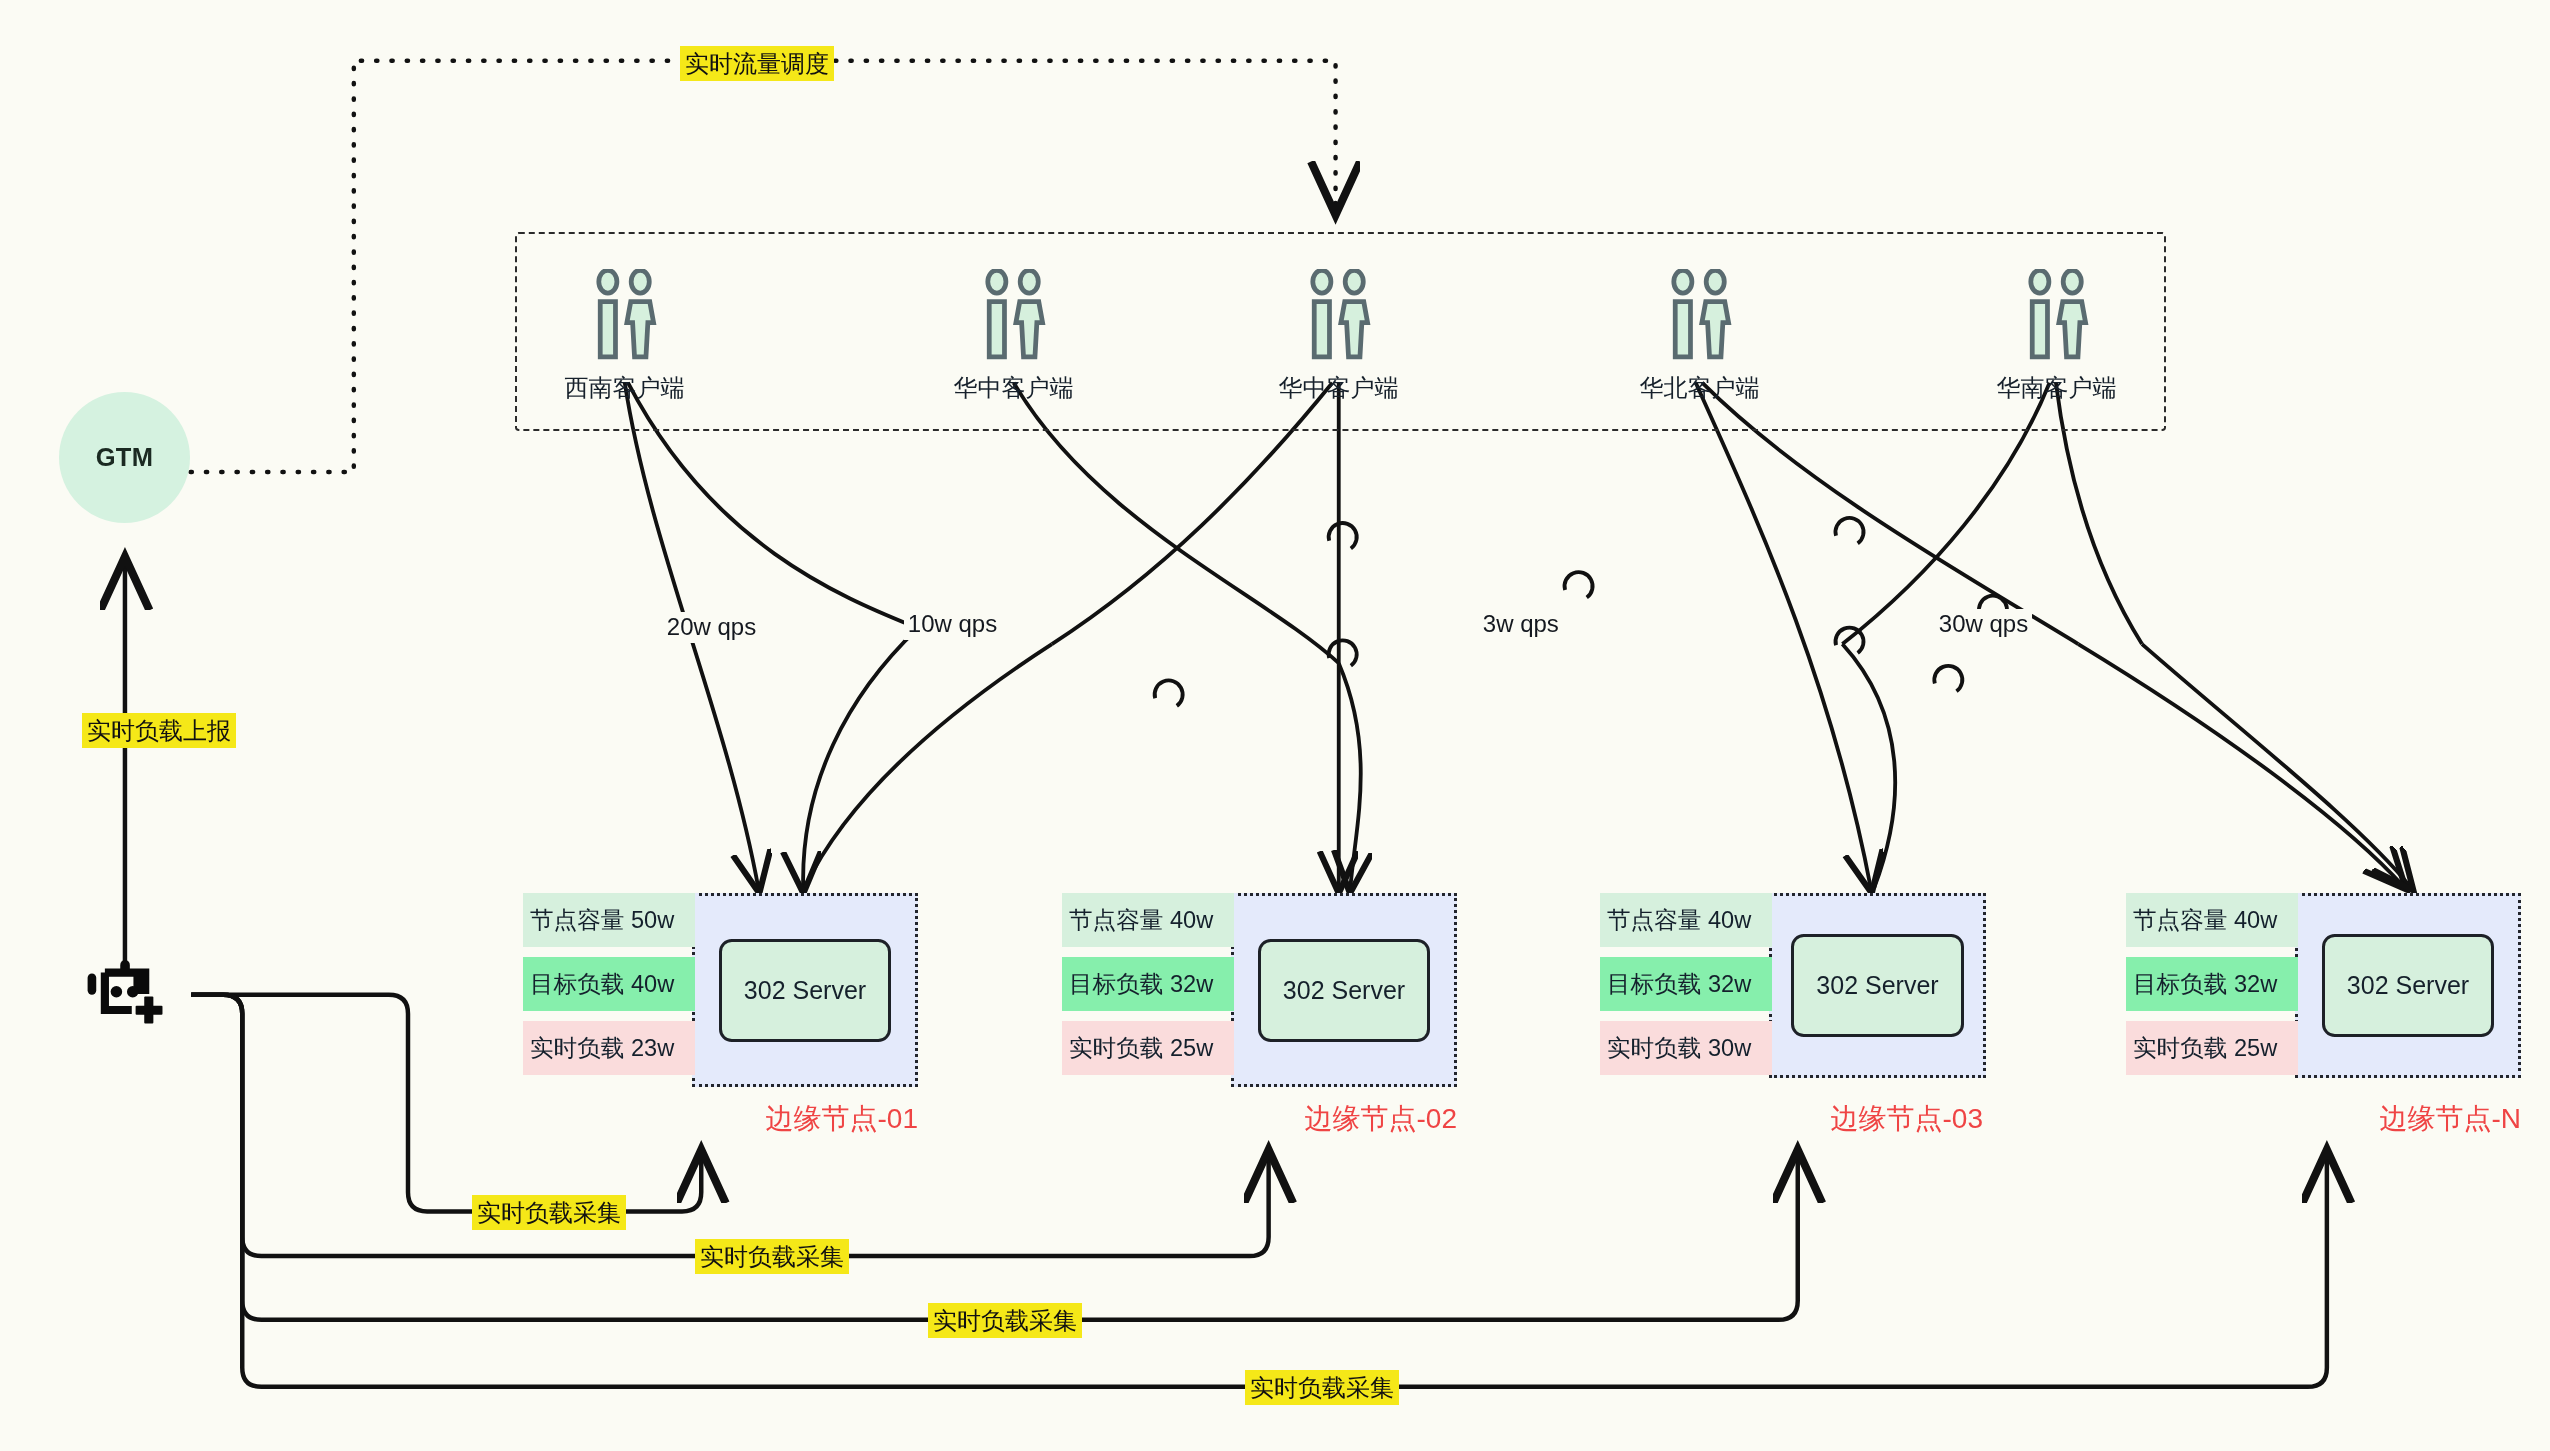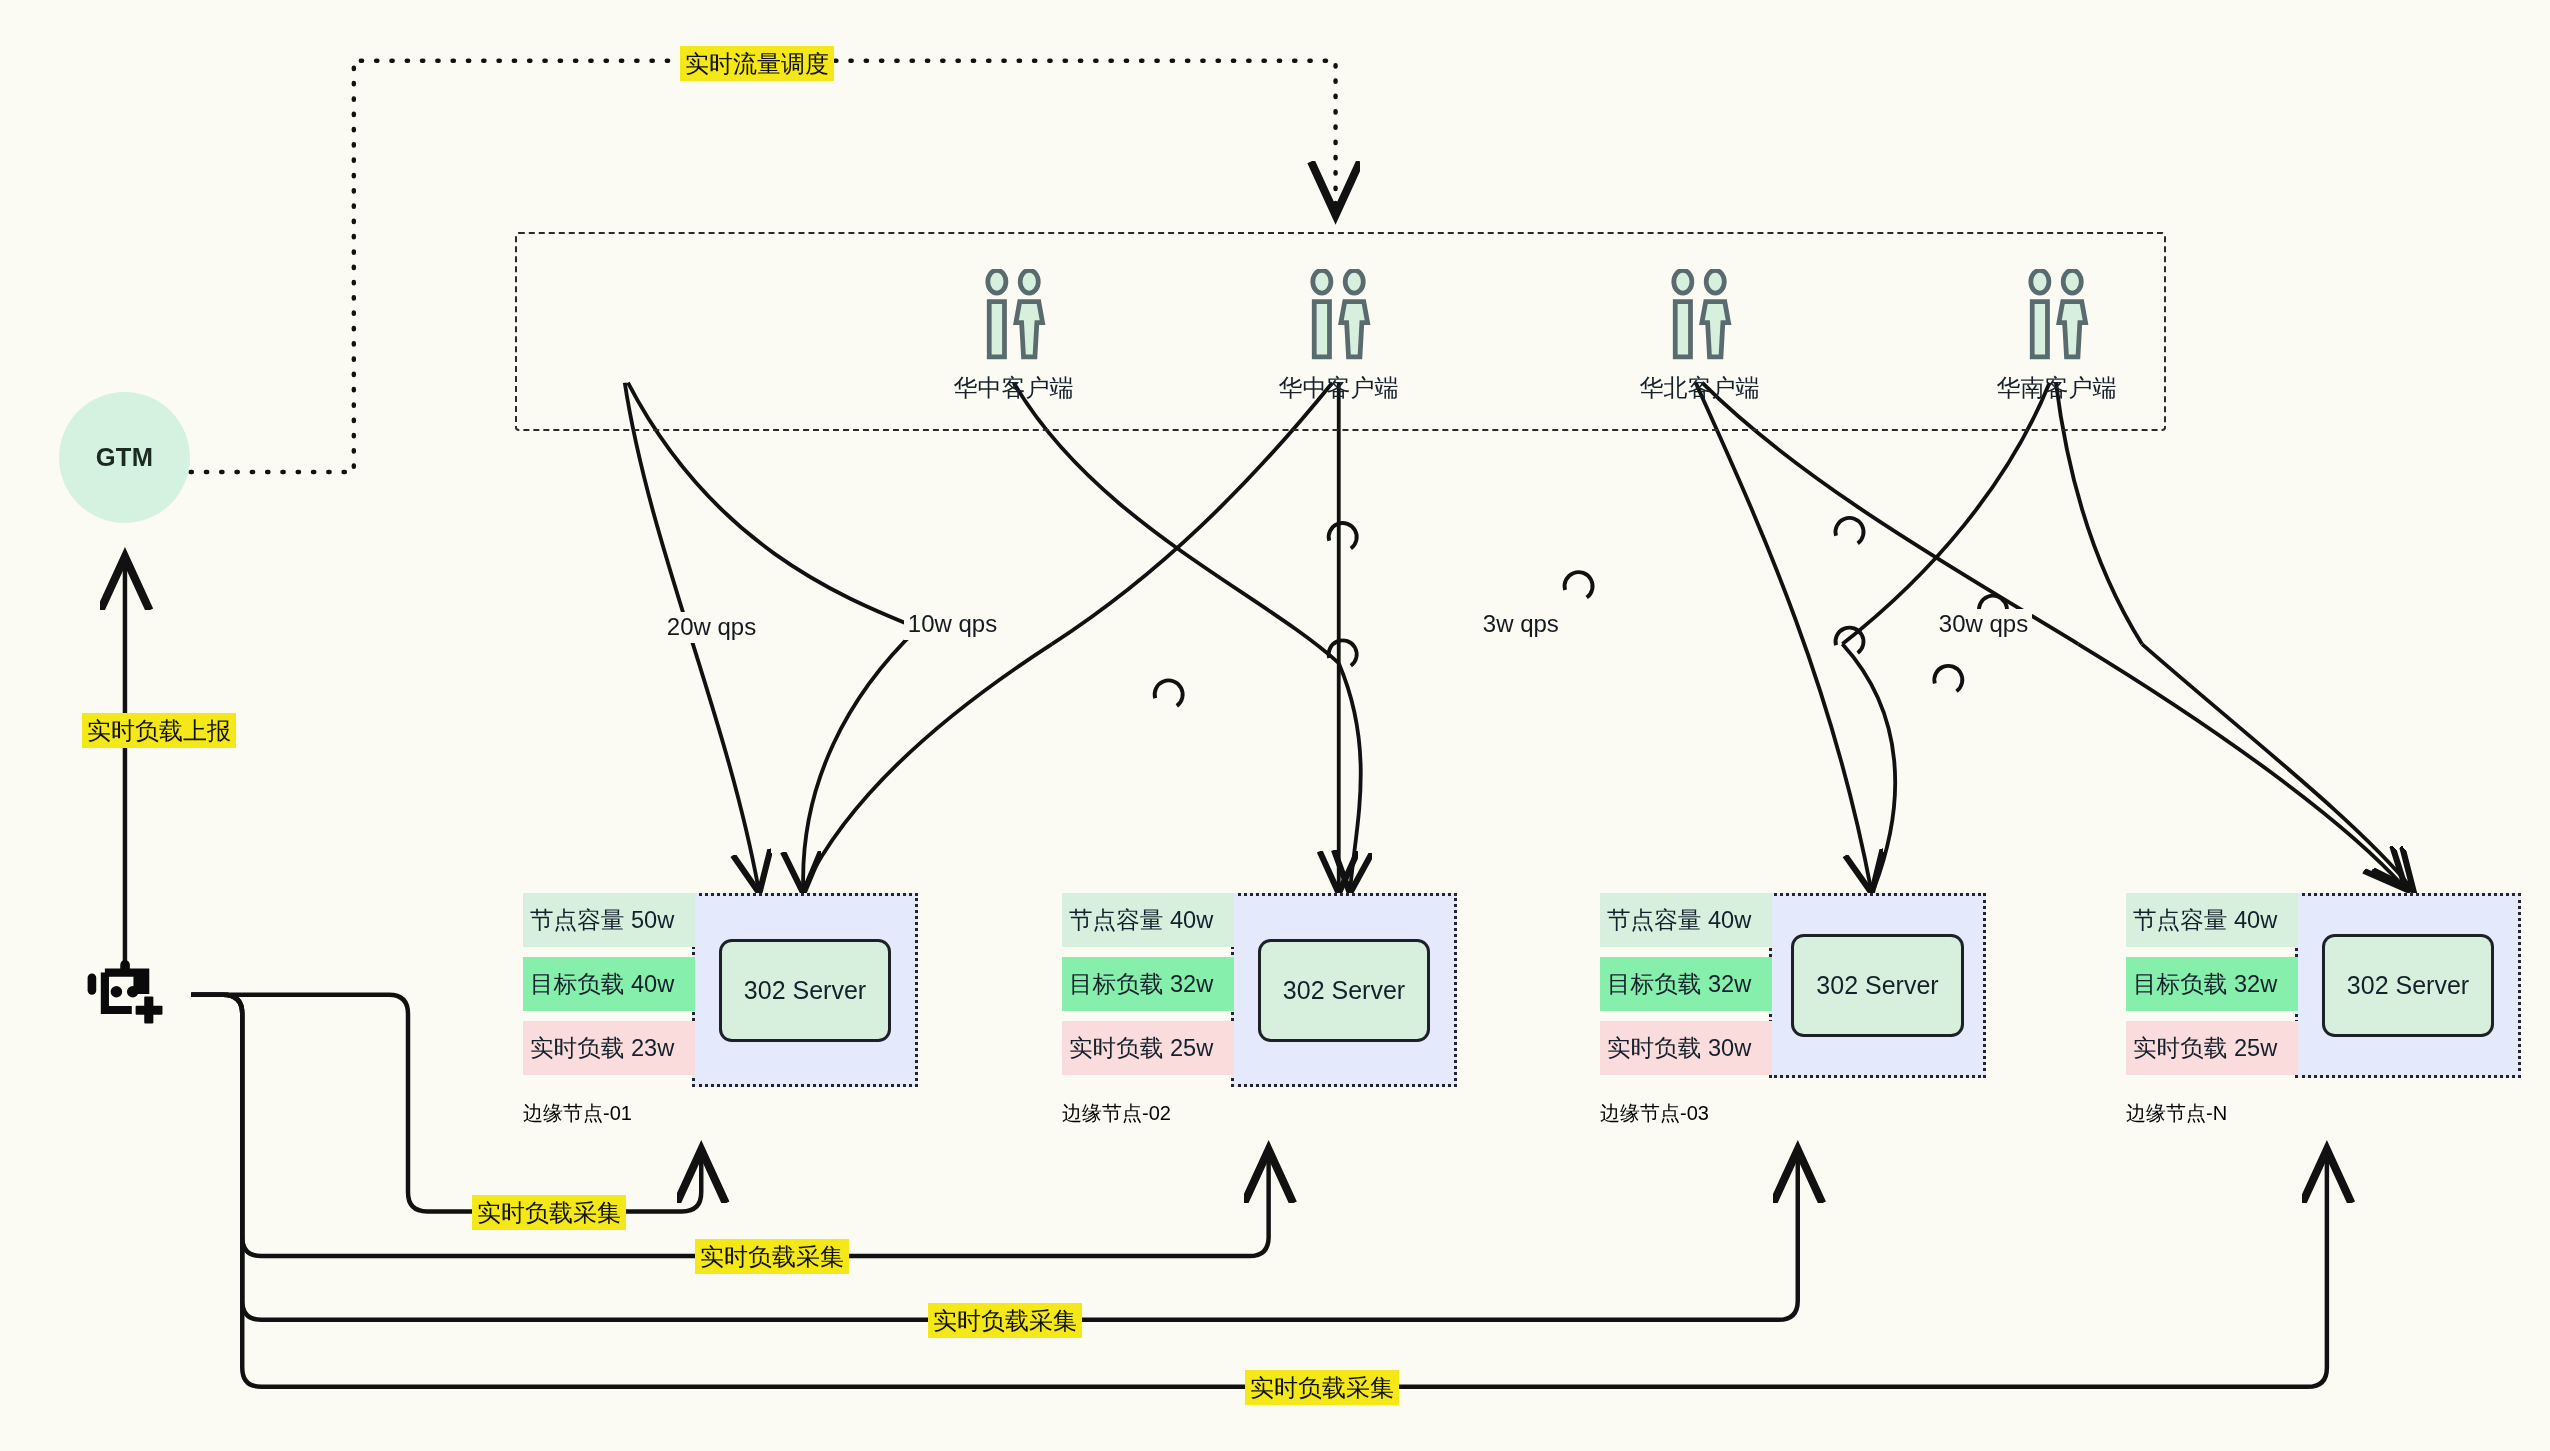--- a/index.html
+++ b/index.html
@@ -41,21 +41,21 @@
   .metric-gap{height:10.2px;}
   .edge-box{
     position:absolute;border:3.2px dotted #22252c;background:#e4eafb;
     box-sizing:border-box;display:flex;align-items:center;justify-content:center;
   }
   .server-chip{
     border:3.2px solid #1d2127;border-radius:12.8px;background:#d6f0dd;
     color:#15202b;font-size:25px;padding:34px 22px;white-space:nowrap;
   }
   .edge-caption{
-    position:absolute;width:100%;text-align:left;font-size:20px;color:#000000;white-space:nowrap;
+    position:absolute;width:100%;text-align:right;font-size:28px;color:#ef4444;white-space:nowrap;
   }
 
   
   .hl{
     position:absolute;background:#f5e818;color:#111;font-size:24px;
     padding:2.6px 5.1px;white-space:nowrap;line-height:1.25;
   }
   
   .elabel{
     position:absolute;font-size:24px;color:#14181f;white-space:nowrap;
@@ -152,20 +152,31 @@
       <path d="M28,13 V52 H56" fill="none" stroke="#0a0a0a" stroke-width="8.5" stroke-linejoin="miter"></path>
       <circle cx="40" cy="33" r="6" fill="#0a0a0a"></circle>
       <circle cx="57" cy="33" r="6" fill="#0a0a0a"></circle>
       <rect x="69" y="38" width="9.5" height="28" rx="1" fill="#0a0a0a"></rect>
       <rect x="60" y="47.5" width="28" height="9.5" rx="1" fill="#0a0a0a"></rect>
     </svg>
   </div>
 
   <div class="client-group" style="left:515px;top:232px;width:1651px;height:199px;"></div>
 
+  <div class="client" style="left:529px;top:255px;">
+    <div class="glyph">
+      <svg width="80" height="94" viewBox="0 0 84 98">
+        <ellipse cx="24" cy="13" rx="9.5" ry="12" fill="#d6f0dd" stroke="#5a6b70" stroke-width="5"></ellipse>
+        <ellipse cx="58" cy="13" rx="9.5" ry="12" fill="#d6f0dd" stroke="#5a6b70" stroke-width="5"></ellipse>
+        <path d="M16,34 h16 v58 h-16 z" fill="#d6f0dd" stroke="#5a6b70" stroke-width="5"></path>
+        <path d="M48,34 h20 l4,22 h-6 l-2,36 h-12 l-2,-36 h-6 z" fill="#d6f0dd" stroke="#5a6b70" stroke-width="5"></path>
+      </svg>
+    </div>
+    <div class="cap">西南客户端</div>
+  </div>
 
   <div class="client" style="left:918px;top:255px;">
     <div class="glyph">
       <svg width="80" height="94" viewBox="0 0 84 98">
         <ellipse cx="24" cy="13" rx="9.5" ry="12" fill="#d6f0dd" stroke="#5a6b70" stroke-width="5"></ellipse>
         <ellipse cx="58" cy="13" rx="9.5" ry="12" fill="#d6f0dd" stroke="#5a6b70" stroke-width="5"></ellipse>
         <path d="M16,34 h16 v58 h-16 z" fill="#d6f0dd" stroke="#5a6b70" stroke-width="5"></path>
         <path d="M48,34 h20 l4,22 h-6 l-2,36 h-12 l-2,-36 h-6 z" fill="#d6f0dd" stroke="#5a6b70" stroke-width="5"></path>
       </svg>
     </div>

